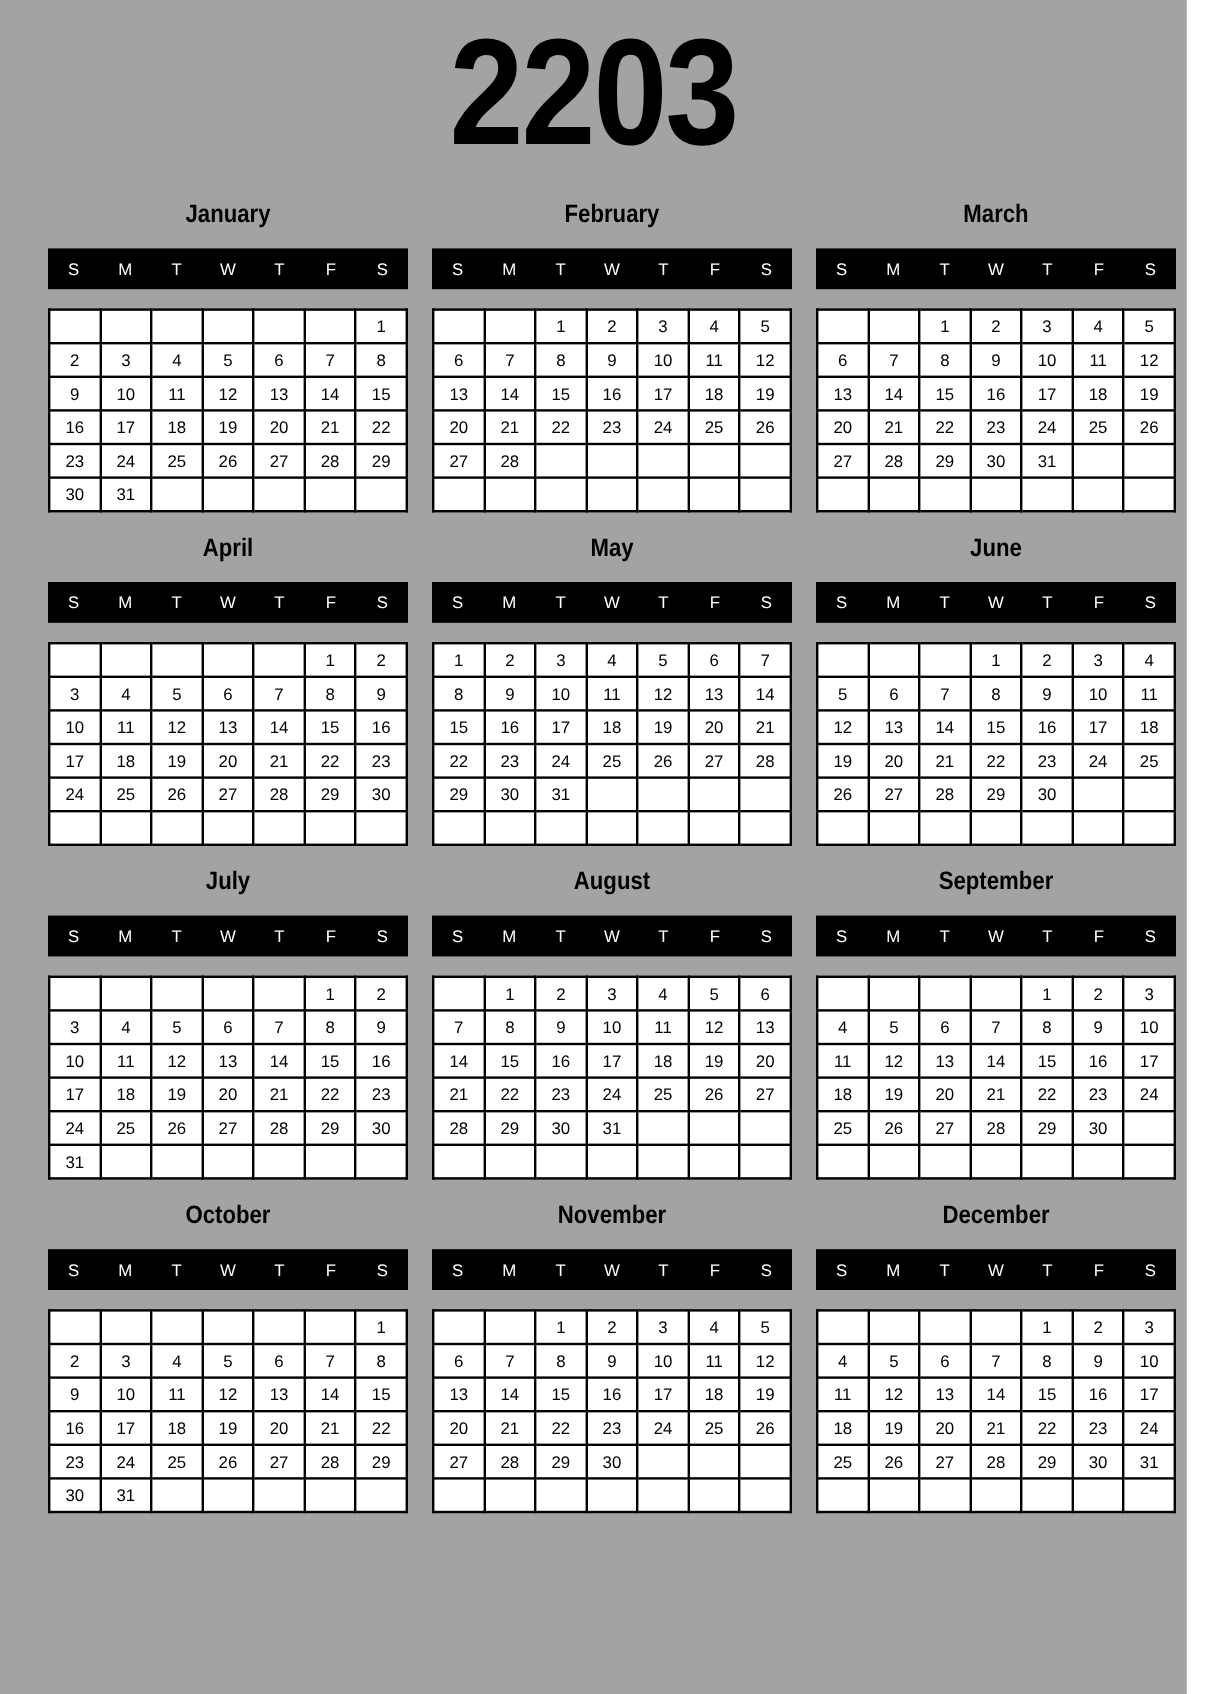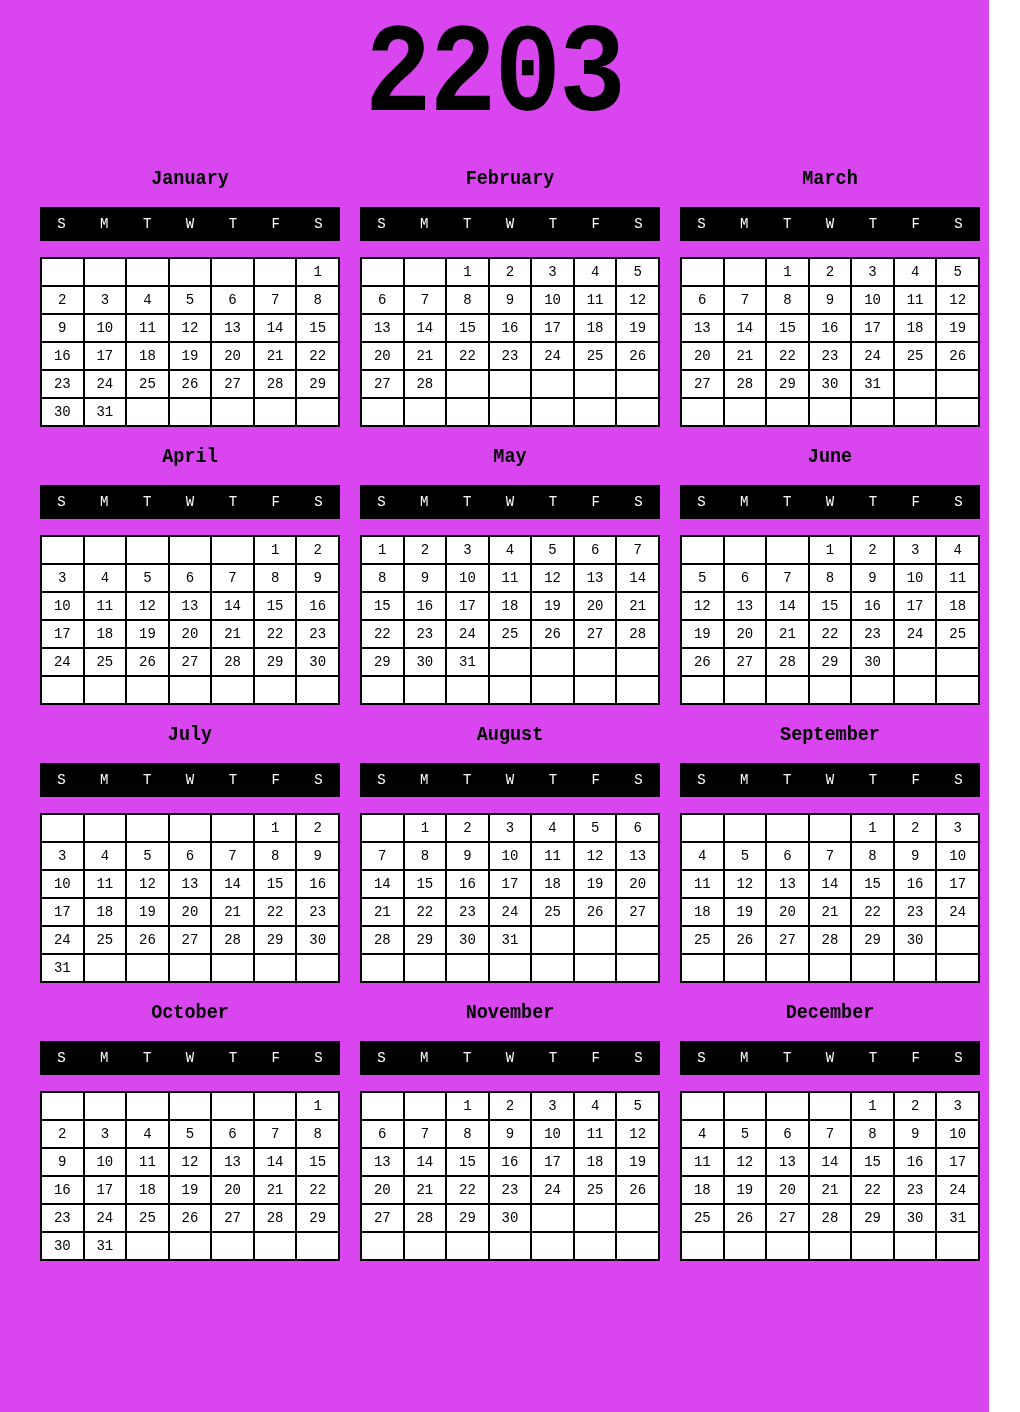--- a/index.html
+++ b/index.html
@@ -1,21 +1,21 @@
 <!DOCTYPE html>
 <html><head>
 <meta charset="utf-8">
 <style>
   html, body { margin: 0; padding: 0; background: #ffffff; }
   .page {
     position: relative;
     width: 989px;
     height: 1412px;
-    background: #d946ef;
-    font-family: Liberation Mono, monospace;
+    background: #a3a3a3;
+    font-family: Liberation Sans, sans-serif;
     color: #000000;
     overflow: hidden;
   }
   .year-title {
     margin: 0;
     padding-top: 14px;
     height: 126px;
     font-size: 126px;
     line-height: 1;
     font-weight: 700;

